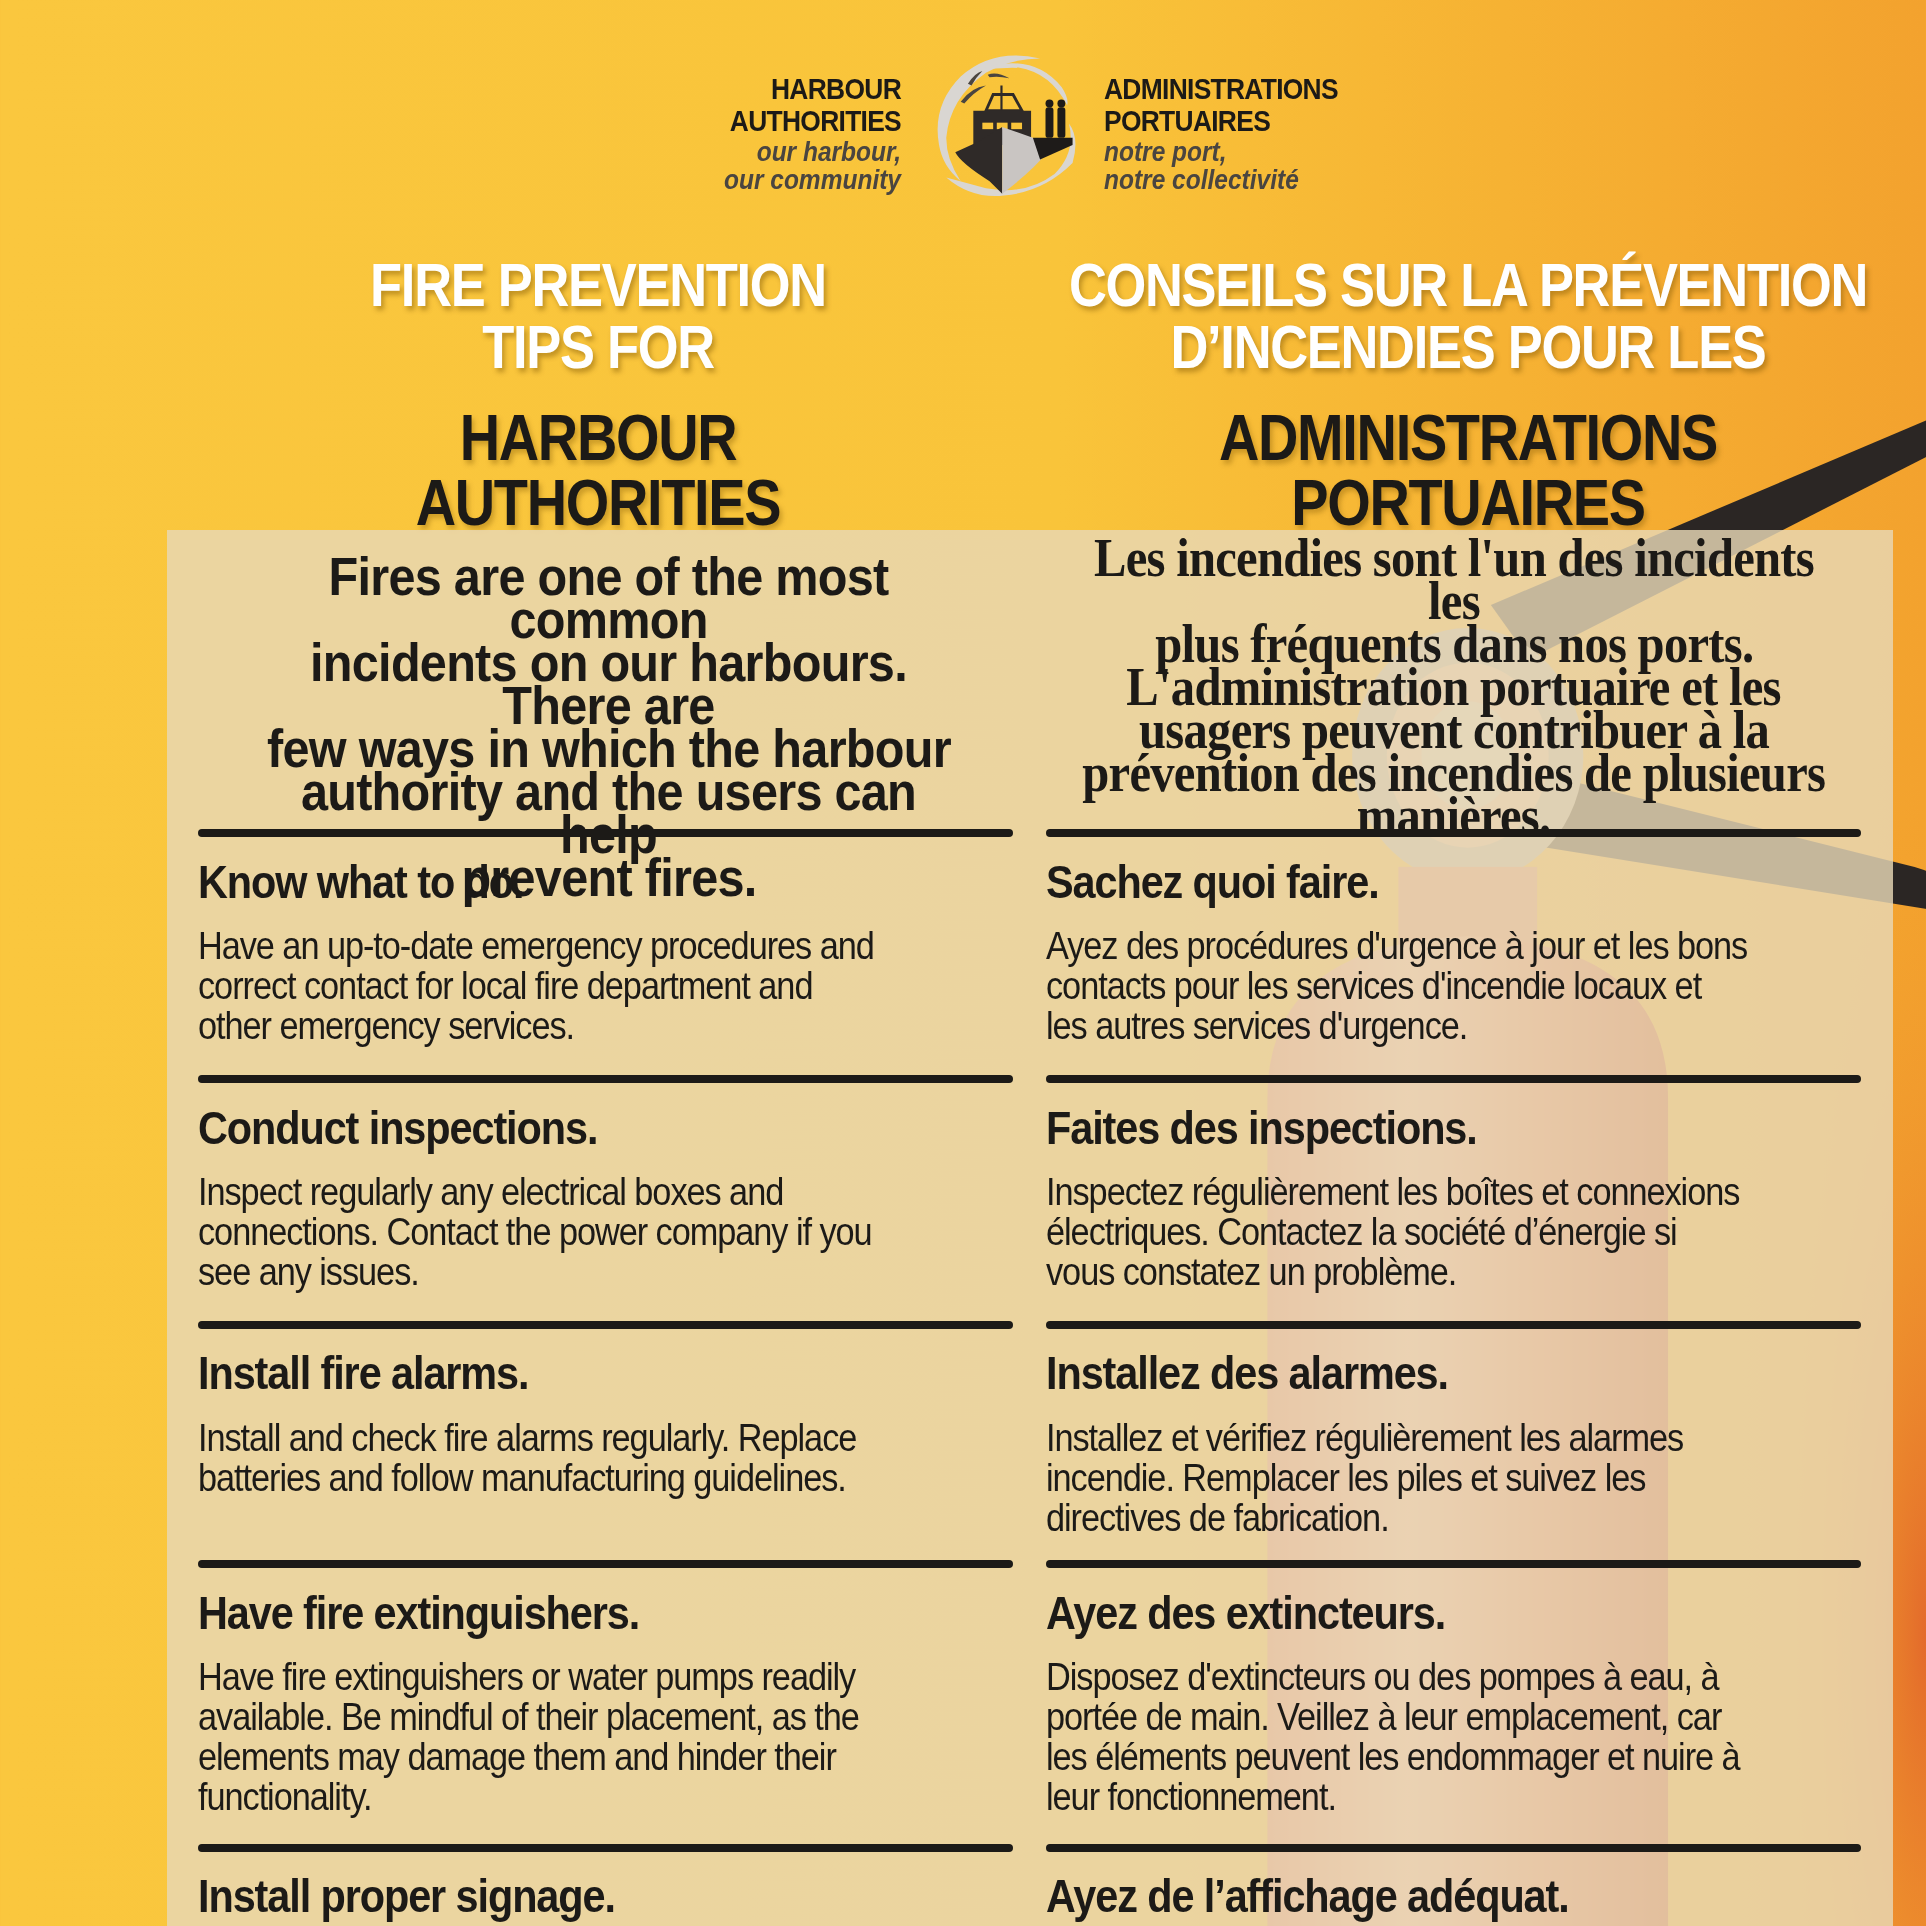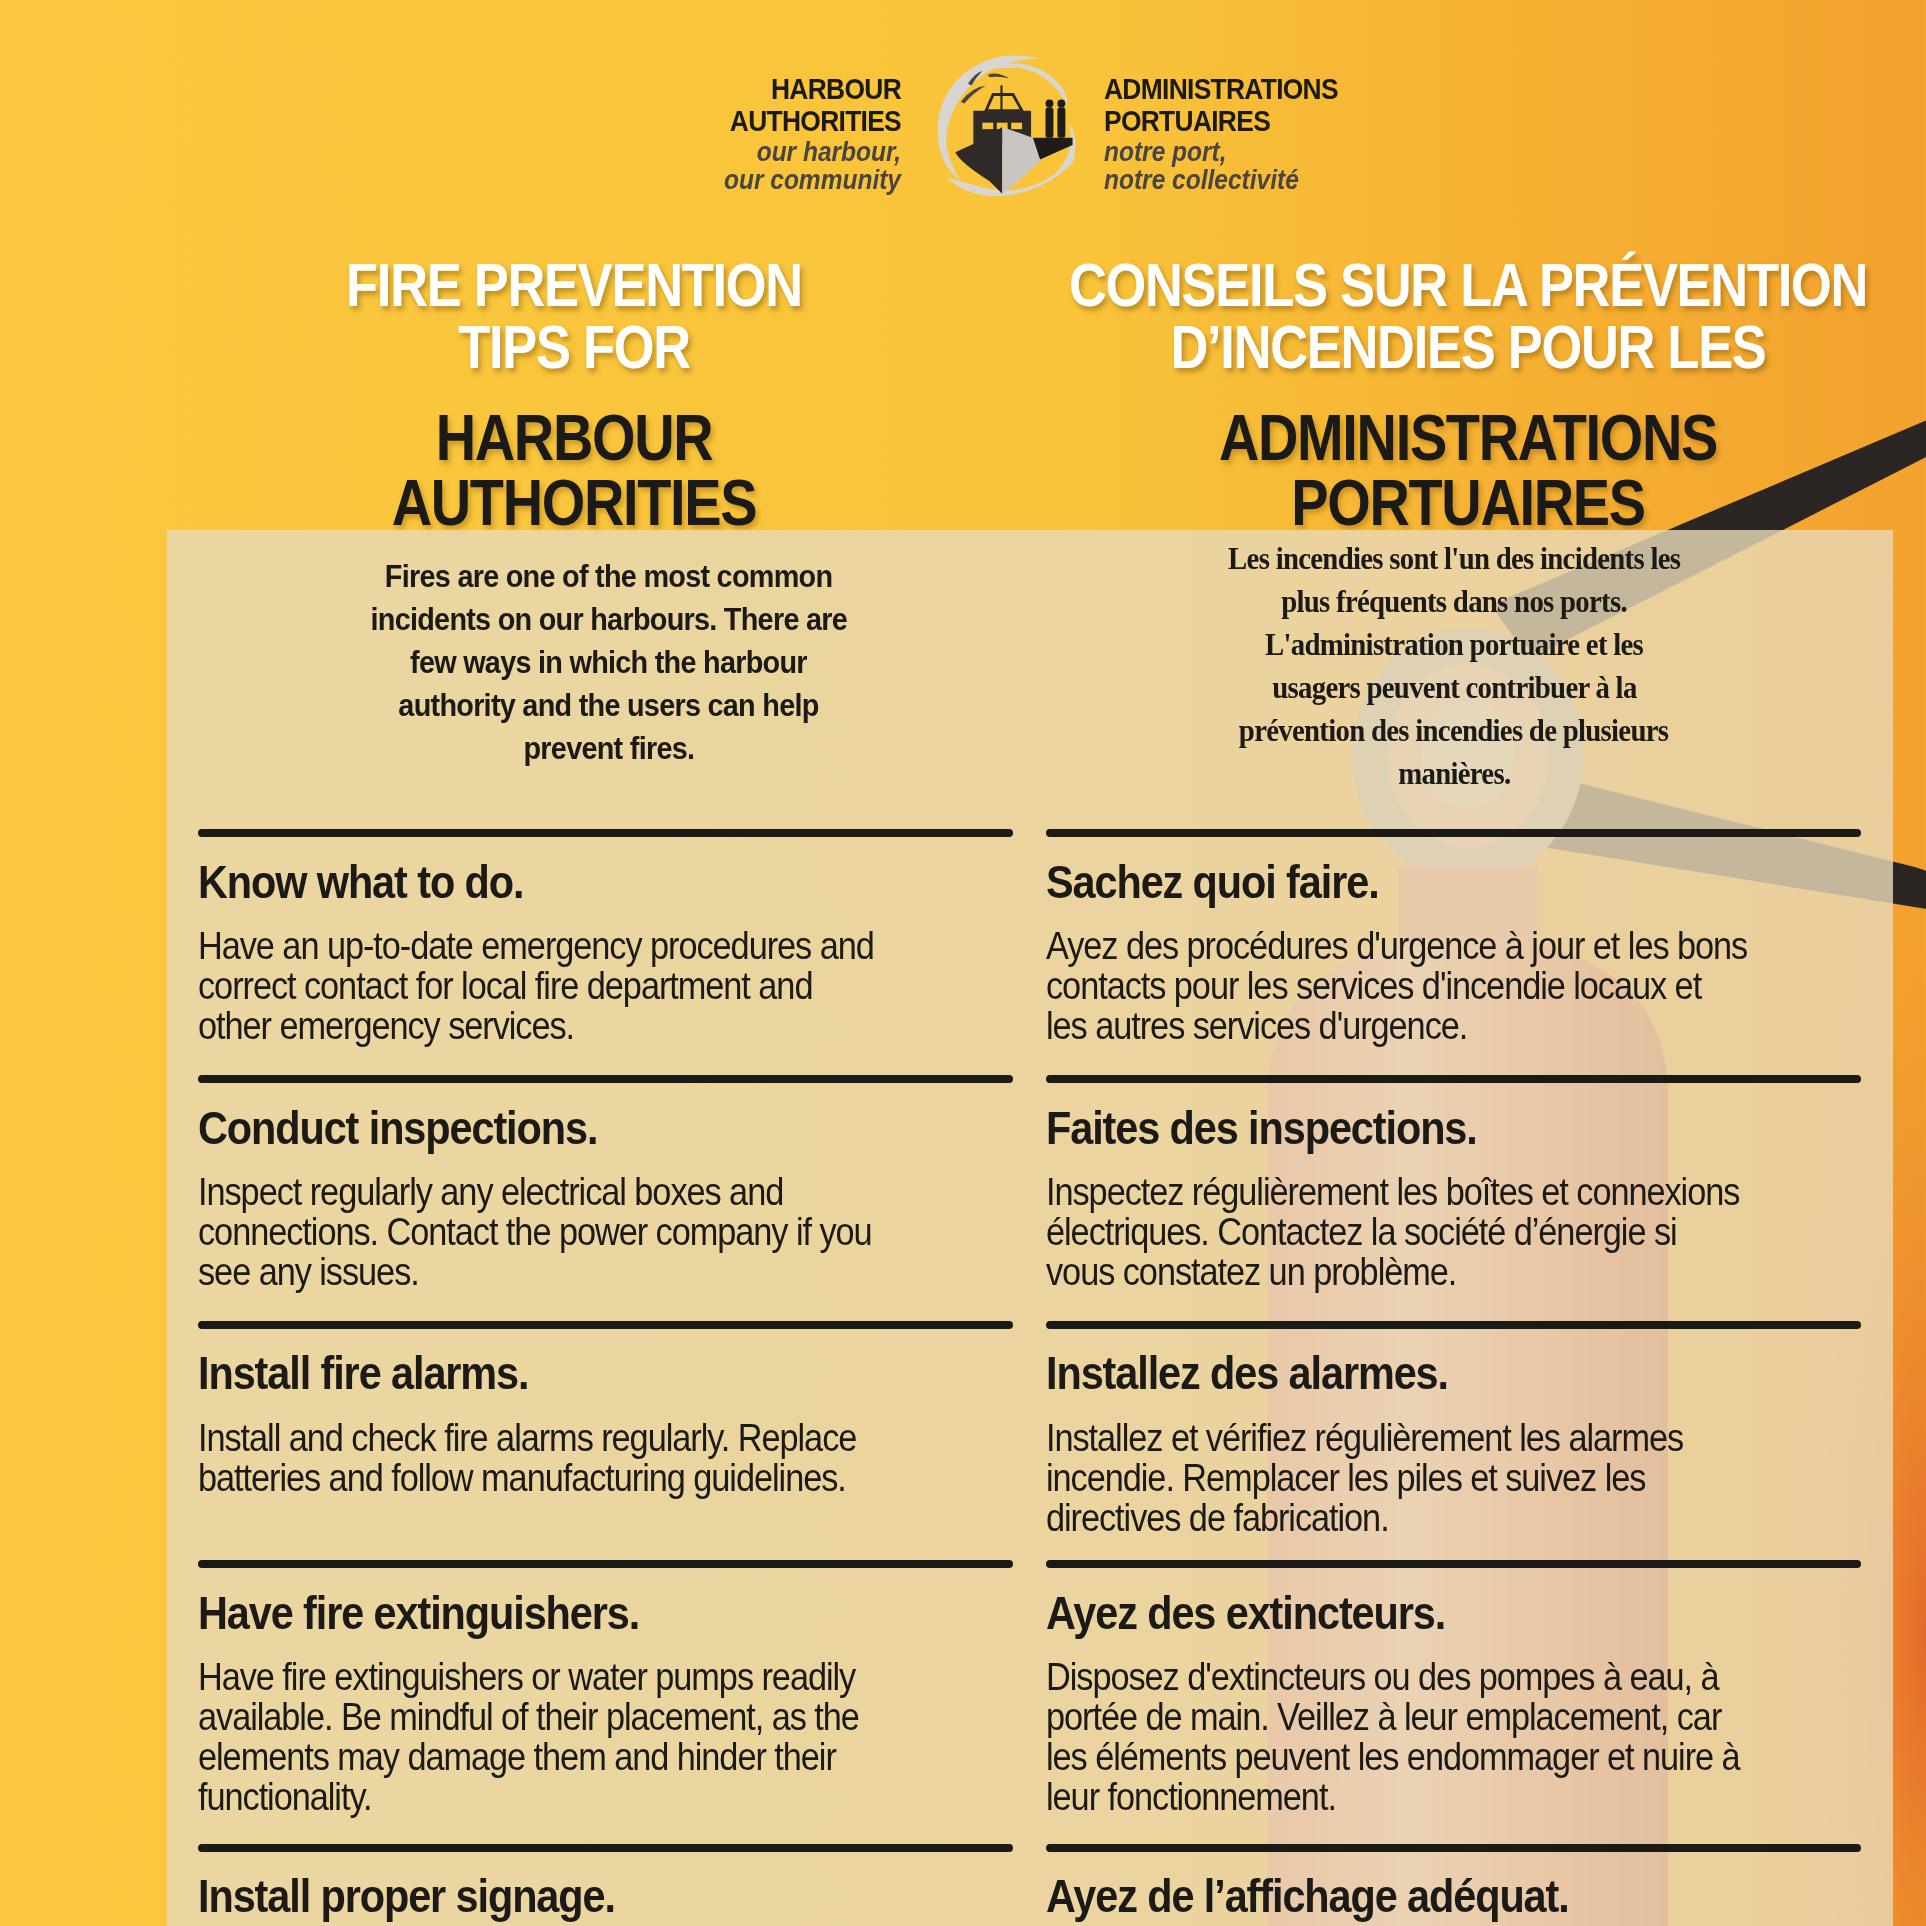--- a/index.html
+++ b/index.html
@@ -21,29 +21,29 @@
   #logo-fr { left: 1104px; top: 73px; width: 347px; text-align: left; }
   #logo-fr .bold, #logo-fr .tag { transform-origin: left center; }
   #logo-emblem { position: absolute; left: 923px; top: 44px; width: 162px; height: 166px; }
 
   
   .title-block { position: absolute; text-align: center; font-family: "Liberation Sans", sans-serif; font-weight: bold; }
   .title-white { color: #ffffff; font-size: 61px; line-height: 62px; letter-spacing: -1.5px;
                  text-shadow: 3.1px 3.9px 6.2px rgba(120, 80, 0, 0.45); transform: scaleX(0.86); }
   .title-black { color: #1c1a17; font-size: 65px; line-height: 65px; letter-spacing: -1.5px;
                  text-shadow: 3.1px 3.9px 6.2px rgba(120, 80, 0, 0.35); transform: scaleX(0.86); }
-  #title-en { left: 208px; top: 254px; width: 732px; text-align: center; }
+  #title-en { left: 232px; top: 254px; width: 732px; text-align: center; }
   #title-fr { left: 994px; top: 254px; width: 948px; }
   .title-gap { height: 27px; }
 
   
   #panel { position: absolute; left: 167px; top: 530px; width: 1726px; height: 1747px;
            background: rgba(232, 216, 182, 0.82); }
   .intro { position: absolute; text-align: center; font-weight: bold; color: #1c1a17;
-           font-size: 32px; line-height: 43px; letter-spacing: -0.8px; }
+           font-size: 54px; line-height: 43px; letter-spacing: -0.8px; }
   .intro span { display: inline-block; transform: scaleX(0.9); }
   #intro-en { left: 208px; top: 555px; width: 801px; }
   #intro-fr { left: 1040px; top: 537px; width: 828px; font-family: Liberation Serif, serif; }
 
   .rule { position: absolute; height: 7.7px; border-radius: 3.9px; background: #1c1a17; }
 
   .tip-head { position: absolute; font-weight: bold; color: #1c1a17; font-size: 46px;
               line-height: 50px; letter-spacing: -1.2px; white-space: nowrap;
               transform: scaleX(0.9); transform-origin: left center; }
   .tip-body { position: absolute; color: #1c1a17; font-size: 39px; line-height: 40px;

